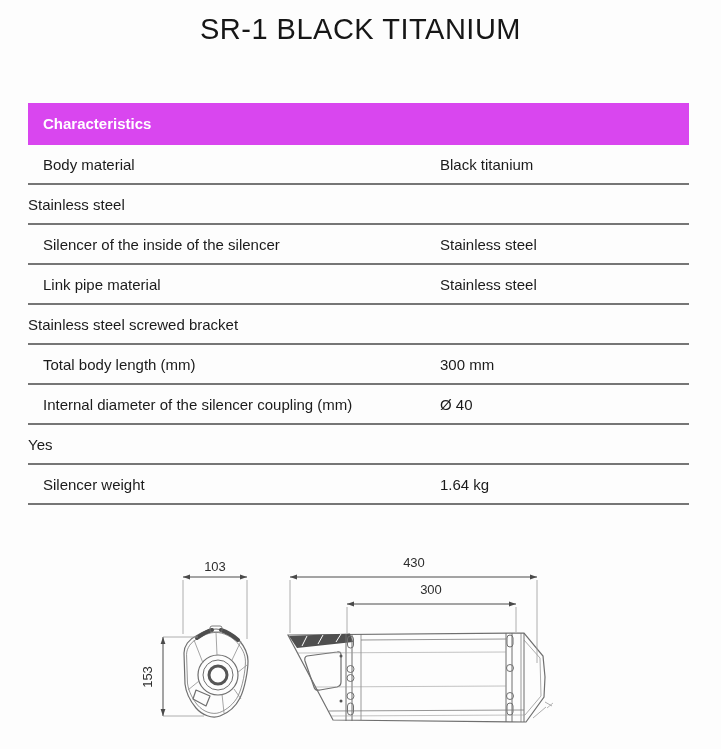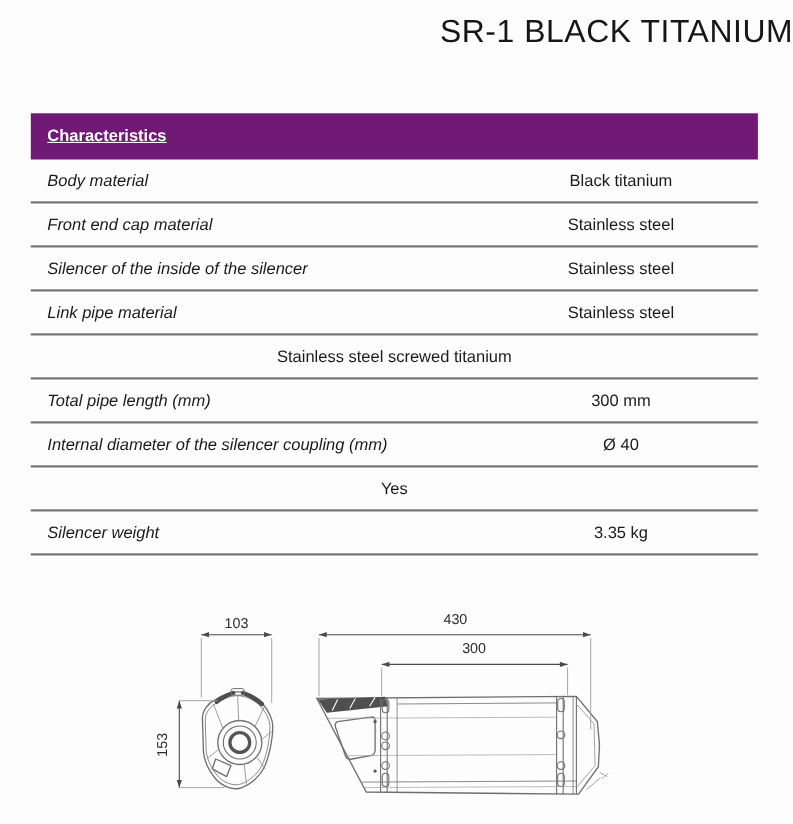--- a/index.html
+++ b/index.html
@@ -6,50 +6,48 @@
   body{
     width:721px;height:749px;
     background:#fdfdfd;
     position:relative;
     overflow:hidden;
     font-family:"Liberation Sans", sans-serif;
     -webkit-font-smoothing:antialiased;
   }
   .page-title{
     position:absolute;top:13px;left:0;width:721px;
-    text-align:right;
+    text-align:center;
     font-size:29px;font-weight:400;color:#161616;
     letter-spacing:0.5px;
   }
   .spec-table{
     position:absolute;top:103px;left:28px;width:661px;
   }
   .spec-header{
     height:42px;line-height:42px;
-    background:#701a75;color:#ffffff;
+    background:#d946ef;color:#ffffff;
     font-size:15px;font-weight:700;
     padding-left:15px;
     box-sizing:border-box;
-    text-decoration:underline;
   }
   .spec-row{
     height:40px;
     display:flex;align-items:center;
     border-bottom:2px solid #767676;
     box-sizing:border-box;
     font-size:15px;color:#1b1b1b;
   }
   .spec-label{
     width:412px;flex:none;
     padding-left:15px;
     box-sizing:border-box;
     white-space:nowrap;
-    font-style:italic;
-  }
-  .spec-value{flex:1;white-space:nowrap;text-align:center;}
+  }
+  .spec-value{flex:1;white-space:nowrap;}
   .drawing{
     position:absolute;top:550px;left:0;
   }
   .dim-text{
     font-family:"Liberation Sans", sans-serif;
     font-size:13px;fill:#2e2e2e;
   }
 </style>
 </head>
 <body>
@@ -57,48 +55,47 @@
 <div class="page-title">SR-1 BLACK TITANIUM</div>
 
 <div class="spec-table">
   <div class="spec-header">Characteristics</div>
 
   <div class="spec-row">
     <span class="spec-label">Body material</span>
     <span class="spec-value">Black titanium</span>
   </div>
   <div class="spec-row">
-    <span class="spec-label">Front end cap material</span>
     <span class="spec-value">Stainless steel</span>
   </div>
   <div class="spec-row">
     <span class="spec-label">Silencer of the inside of the silencer</span>
     <span class="spec-value">Stainless steel</span>
   </div>
   <div class="spec-row">
     <span class="spec-label">Link pipe material</span>
     <span class="spec-value">Stainless steel</span>
   </div>
   <div class="spec-row">
-    <span class="spec-value">Stainless steel screwed titanium</span>
-  </div>
-  <div class="spec-row">
-    <span class="spec-label">Total pipe length (mm)</span>
+    <span class="spec-value">Stainless steel screwed bracket</span>
+  </div>
+  <div class="spec-row">
+    <span class="spec-label">Total body length (mm)</span>
     <span class="spec-value">300 mm</span>
   </div>
   <div class="spec-row">
     <span class="spec-label">Internal diameter of the silencer coupling (mm)</span>
     <span class="spec-value">Ø 40</span>
   </div>
   <div class="spec-row">
     <span class="spec-value">Yes</span>
   </div>
   <div class="spec-row">
     <span class="spec-label">Silencer weight</span>
-    <span class="spec-value">3.35 kg</span>
+    <span class="spec-value">1.64 kg</span>
   </div>
 </div>
 
 <svg class="drawing" width="721" height="199" viewBox="0 0 721 199">
 
   <g fill="none" stroke="#6f6f6f" stroke-width="1.2">
 
     <path d="M216,79 C224,79 234,84 239,90 C244,96 248,102 248,111
              C248,120 245,138 240,148 C236,156 228,163 220,166
              C212,169 202,165 196,158 C191,152 186,143 185,134

